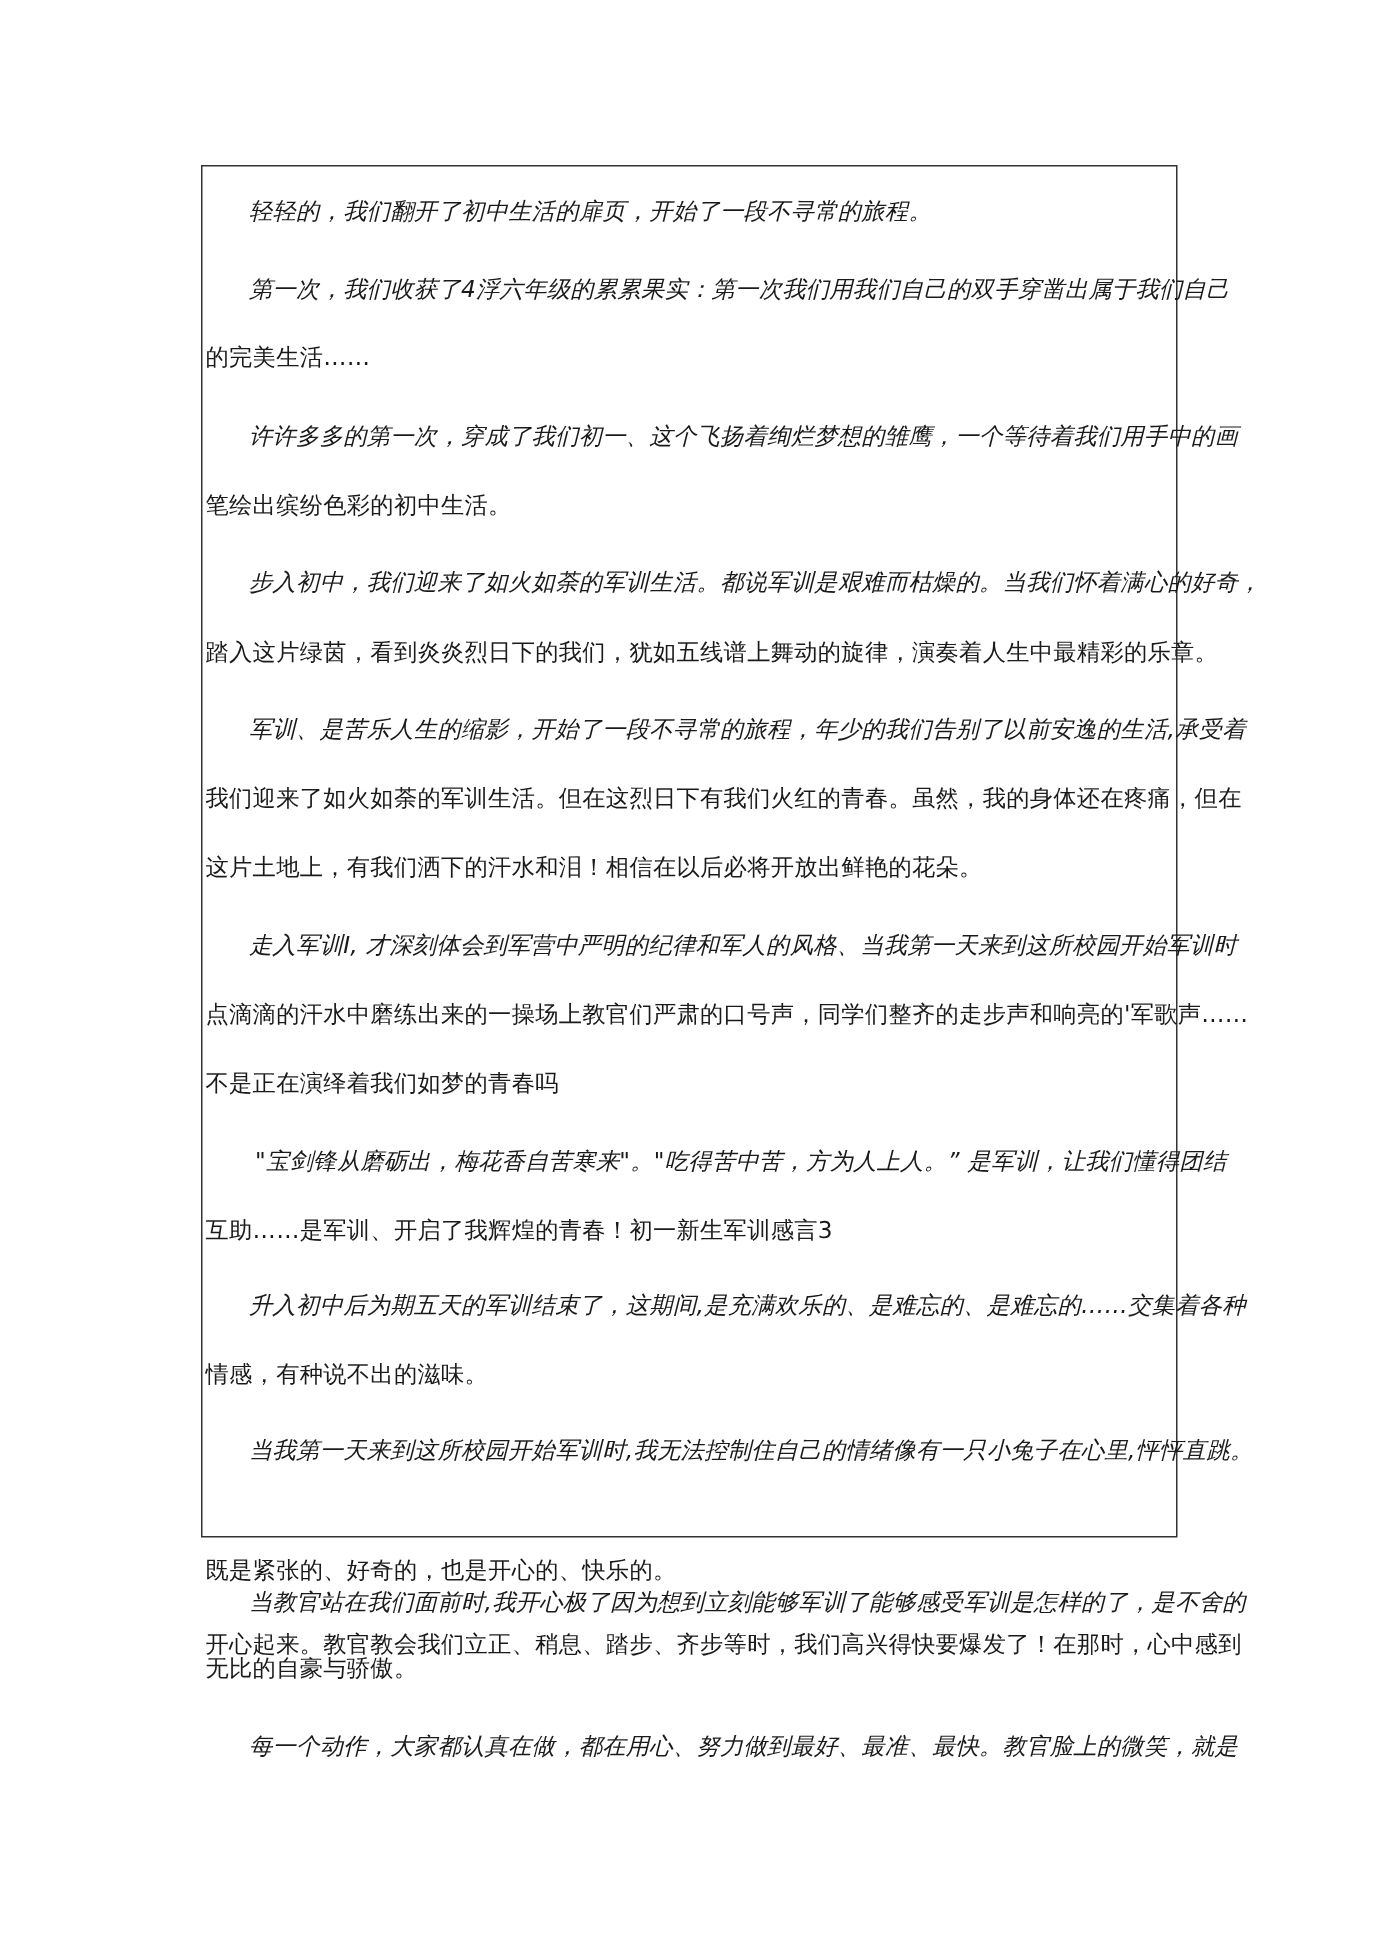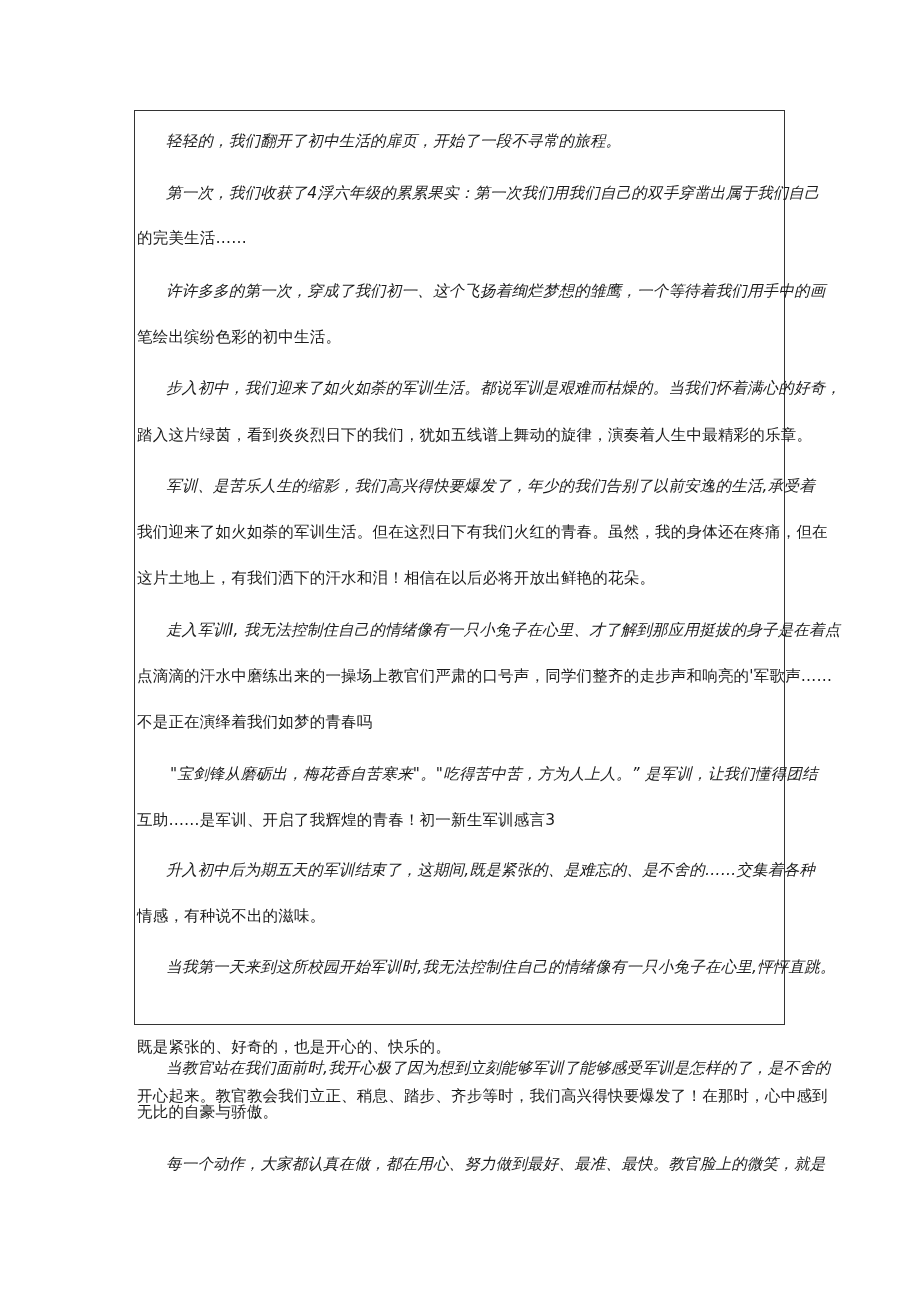--- a/index.html
+++ b/index.html
@@ -18,29 +18,29 @@
 
 <div id="content">
 
   <div class="line indent" style="top:131px">轻轻的，我们翻开了初中生活的扉页，开始了一段不寻常的旅程。</div>
   <div class="line indent" style="top:183px">第一次，我们收获了4浮六年级的累累果实：第一次我们用我们自己的双手穿凿出属于我们自己</div>
   <div class="line" style="top:228px">的完美生活……</div>
   <div class="line indent" style="top:281px">许许多多的第一次，穿成了我们初一、这个飞扬着绚烂梦想的雏鹰，一个等待着我们用手中的画</div>
   <div class="line" style="top:327px">笔绘出缤纷色彩的初中生活。</div>
   <div class="line indent" style="top:378px">步入初中，我们迎来了如火如荼的军训生活。都说军训是艰难而枯燥的。当我们怀着满心的好奇，</div>
   <div class="line" style="top:425px">踏入这片绿茵，看到炎炎烈日下的我们，犹如五线谱上舞动的旋律，演奏着人生中最精彩的乐章。</div>
-  <div class="line indent" style="top:476px">军训、是苦乐人生的缩影，我们高兴得快要爆发了，年少的我们告别了以前安逸的生活,承受着</div>
+  <div class="line indent" style="top:476px">军训、是苦乐人生的缩影，开始了一段不寻常的旅程，年少的我们告别了以前安逸的生活,承受着</div>
   <div class="line" style="top:522px">我们迎来了如火如荼的军训生活。但在这烈日下有我们火红的青春。虽然，我的身体还在疼痛，但在</div>
   <div class="line" style="top:568px">这片土地上，有我们洒下的汗水和泪！相信在以后必将开放出鲜艳的花朵。</div>
-  <div class="line indent" style="top:620px">走入军训Ⅰ, 我无法控制住自己的情绪像有一只小兔子在心里、才了解到那应用挺拔的身子是在着点</div>
+  <div class="line indent" style="top:620px">走入军训Ⅰ, 才深刻体会到军营中严明的纪律和军人的风格、当我第一天来到这所校园开始军训时</div>
   <div class="line" style="top:666px">点滴滴的汗水中磨练出来的一操场上教官们严肃的口号声，同学们整齐的走步声和响亮的'军歌声……</div>
   <div class="line" style="top:712px">不是正在演绎着我们如梦的青春吗</div>
   <div class="line indent" style="top:764px;left:170px">"宝剑锋从磨砺出，梅花香自苦寒来"。"吃得苦中苦，方为人上人。” 是军训，让我们懂得团结</div>
   <div class="line" style="top:810px">互助……是军训、开启了我辉煌的青春！初一新生军训感言3</div>
-  <div class="line indent" style="top:860px">升入初中后为期五天的军训结束了，这期间,既是紧张的、是难忘的、是不舍的……交集着各种</div>
+  <div class="line indent" style="top:860px">升入初中后为期五天的军训结束了，这期间,是充满欢乐的、是难忘的、是难忘的……交集着各种</div>
   <div class="line" style="top:906px">情感，有种说不出的滋味。</div>
   <div class="line indent" style="top:957px">当我第一天来到这所校园开始军训时,我无法控制住自己的情绪像有一只小兔子在心里,怦怦直跳。</div>
   <div class="line" style="top:1037px">既是紧张的、好奇的，也是开心的、快乐的。</div>
 
   <div class="line indent out" style="top:1058px">当教官站在我们面前时,我开心极了因为想到立刻能够军训了能够感受军训是怎样的了，是不舍的</div>
   <div class="line out" style="top:1086px">开心起来。教官教会我们立正、稍息、踏步、齐步等时，我们高兴得快要爆发了！在那时，心中感到</div>
   <div class="line out" style="top:1102px">无比的自豪与骄傲。</div>
   <div class="line indent out" style="top:1154px">每一个动作，大家都认真在做，都在用心、努力做到最好、最准、最快。教官脸上的微笑，就是</div>
 </div>
 

